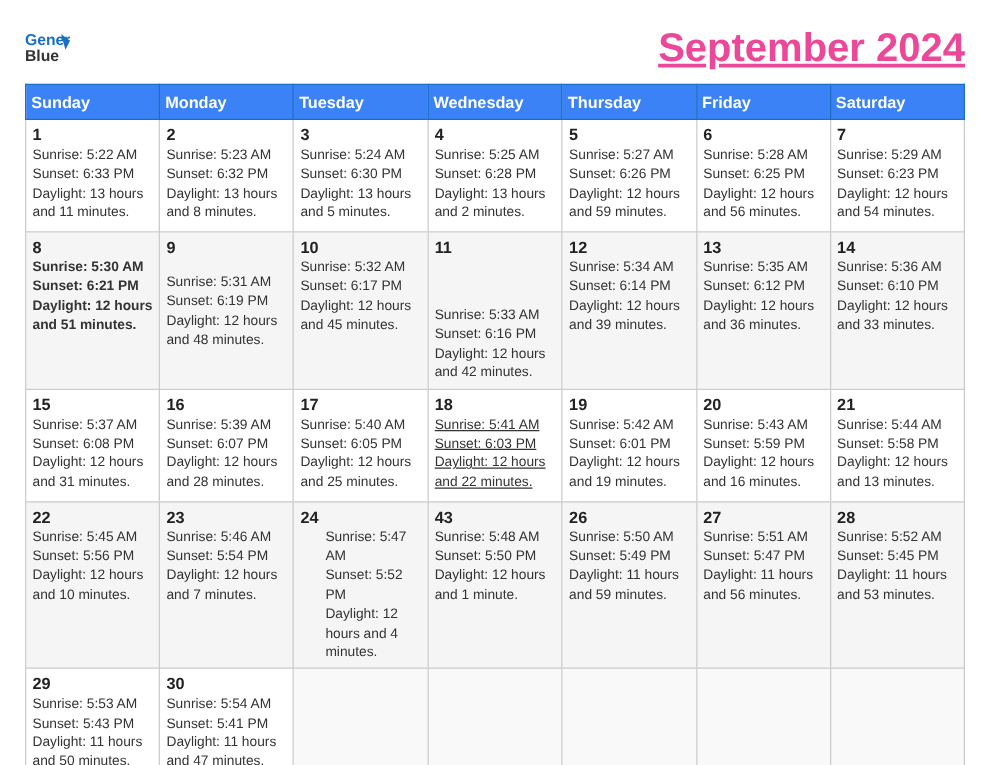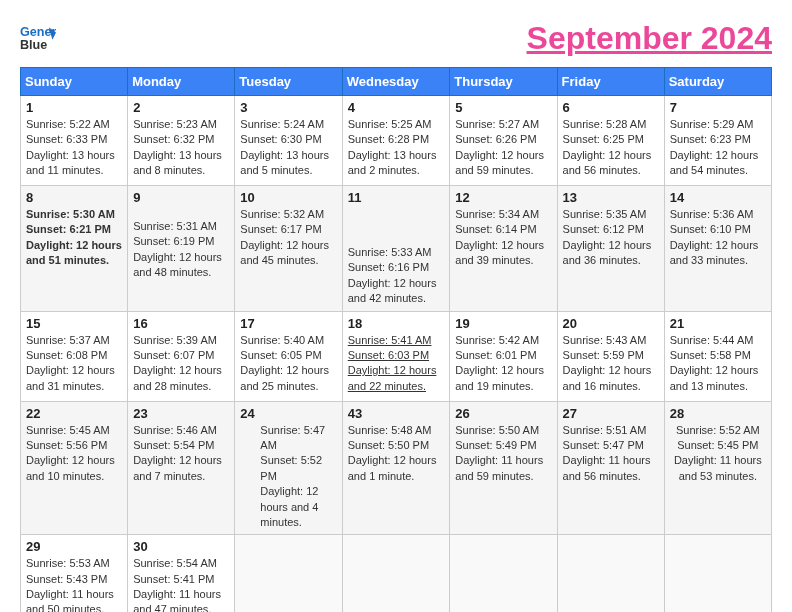--- a/index.html
+++ b/index.html
@@ -271,21 +271,21 @@
 Daylight: 11 hours and 59 minutes.</div>
         </td>
         <td>
           <div class="day-num">27</div>
           <div class="day-info" style="white-space: pre-line;">Sunrise: 5:51 AM
 Sunset: 5:47 PM
 Daylight: 11 hours and 56 minutes.</div>
         </td>
         <td>
           <div class="day-num">28</div>
-          <div class="day-info" style="white-space: pre-line; text-align: center;">Sunrise: 5:52 AM
+          <div class="day-info" style="white-space: pre-line;">Sunrise: 5:52 AM
 Sunset: 5:45 PM
 Daylight: 11 hours and 53 minutes.</div>
         </td>
       </tr>
       <tr>
         <td>
           <div class="day-num">29</div>
           <div class="day-info" style="white-space: pre-line;">Sunrise: 5:53 AM
 Sunset: 5:43 PM
 Daylight: 11 hours and 50 minutes.</div>

